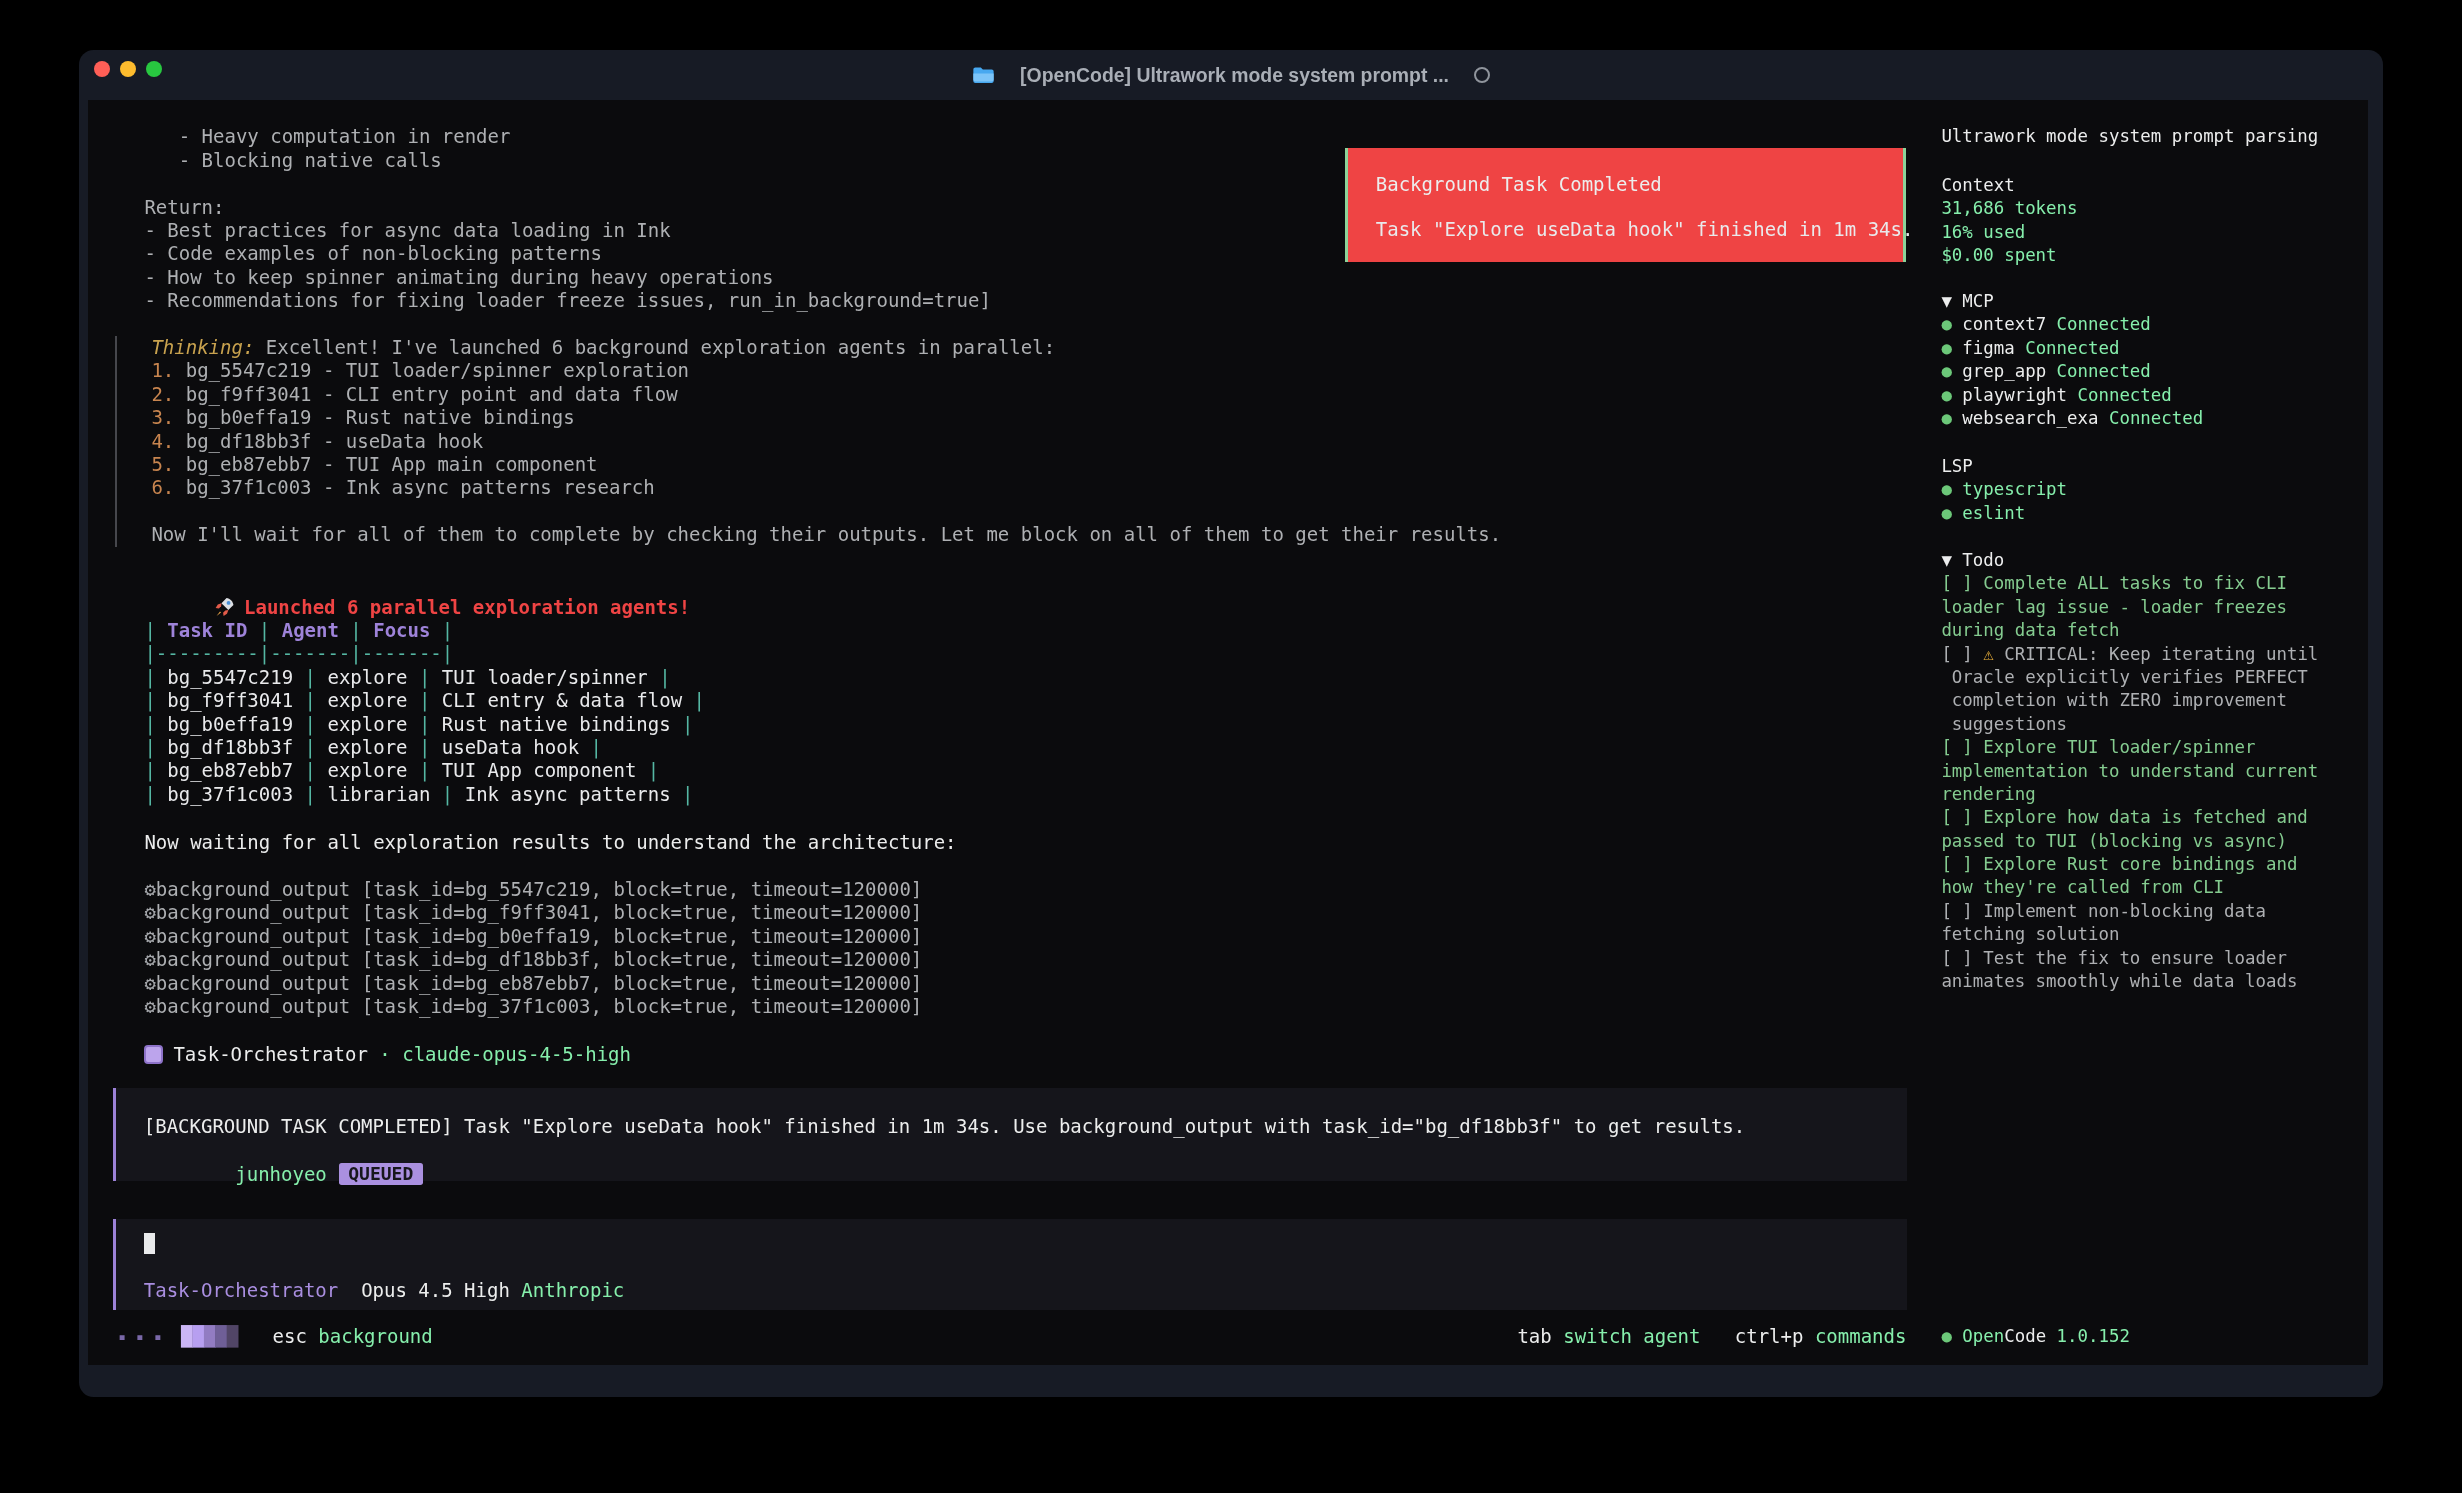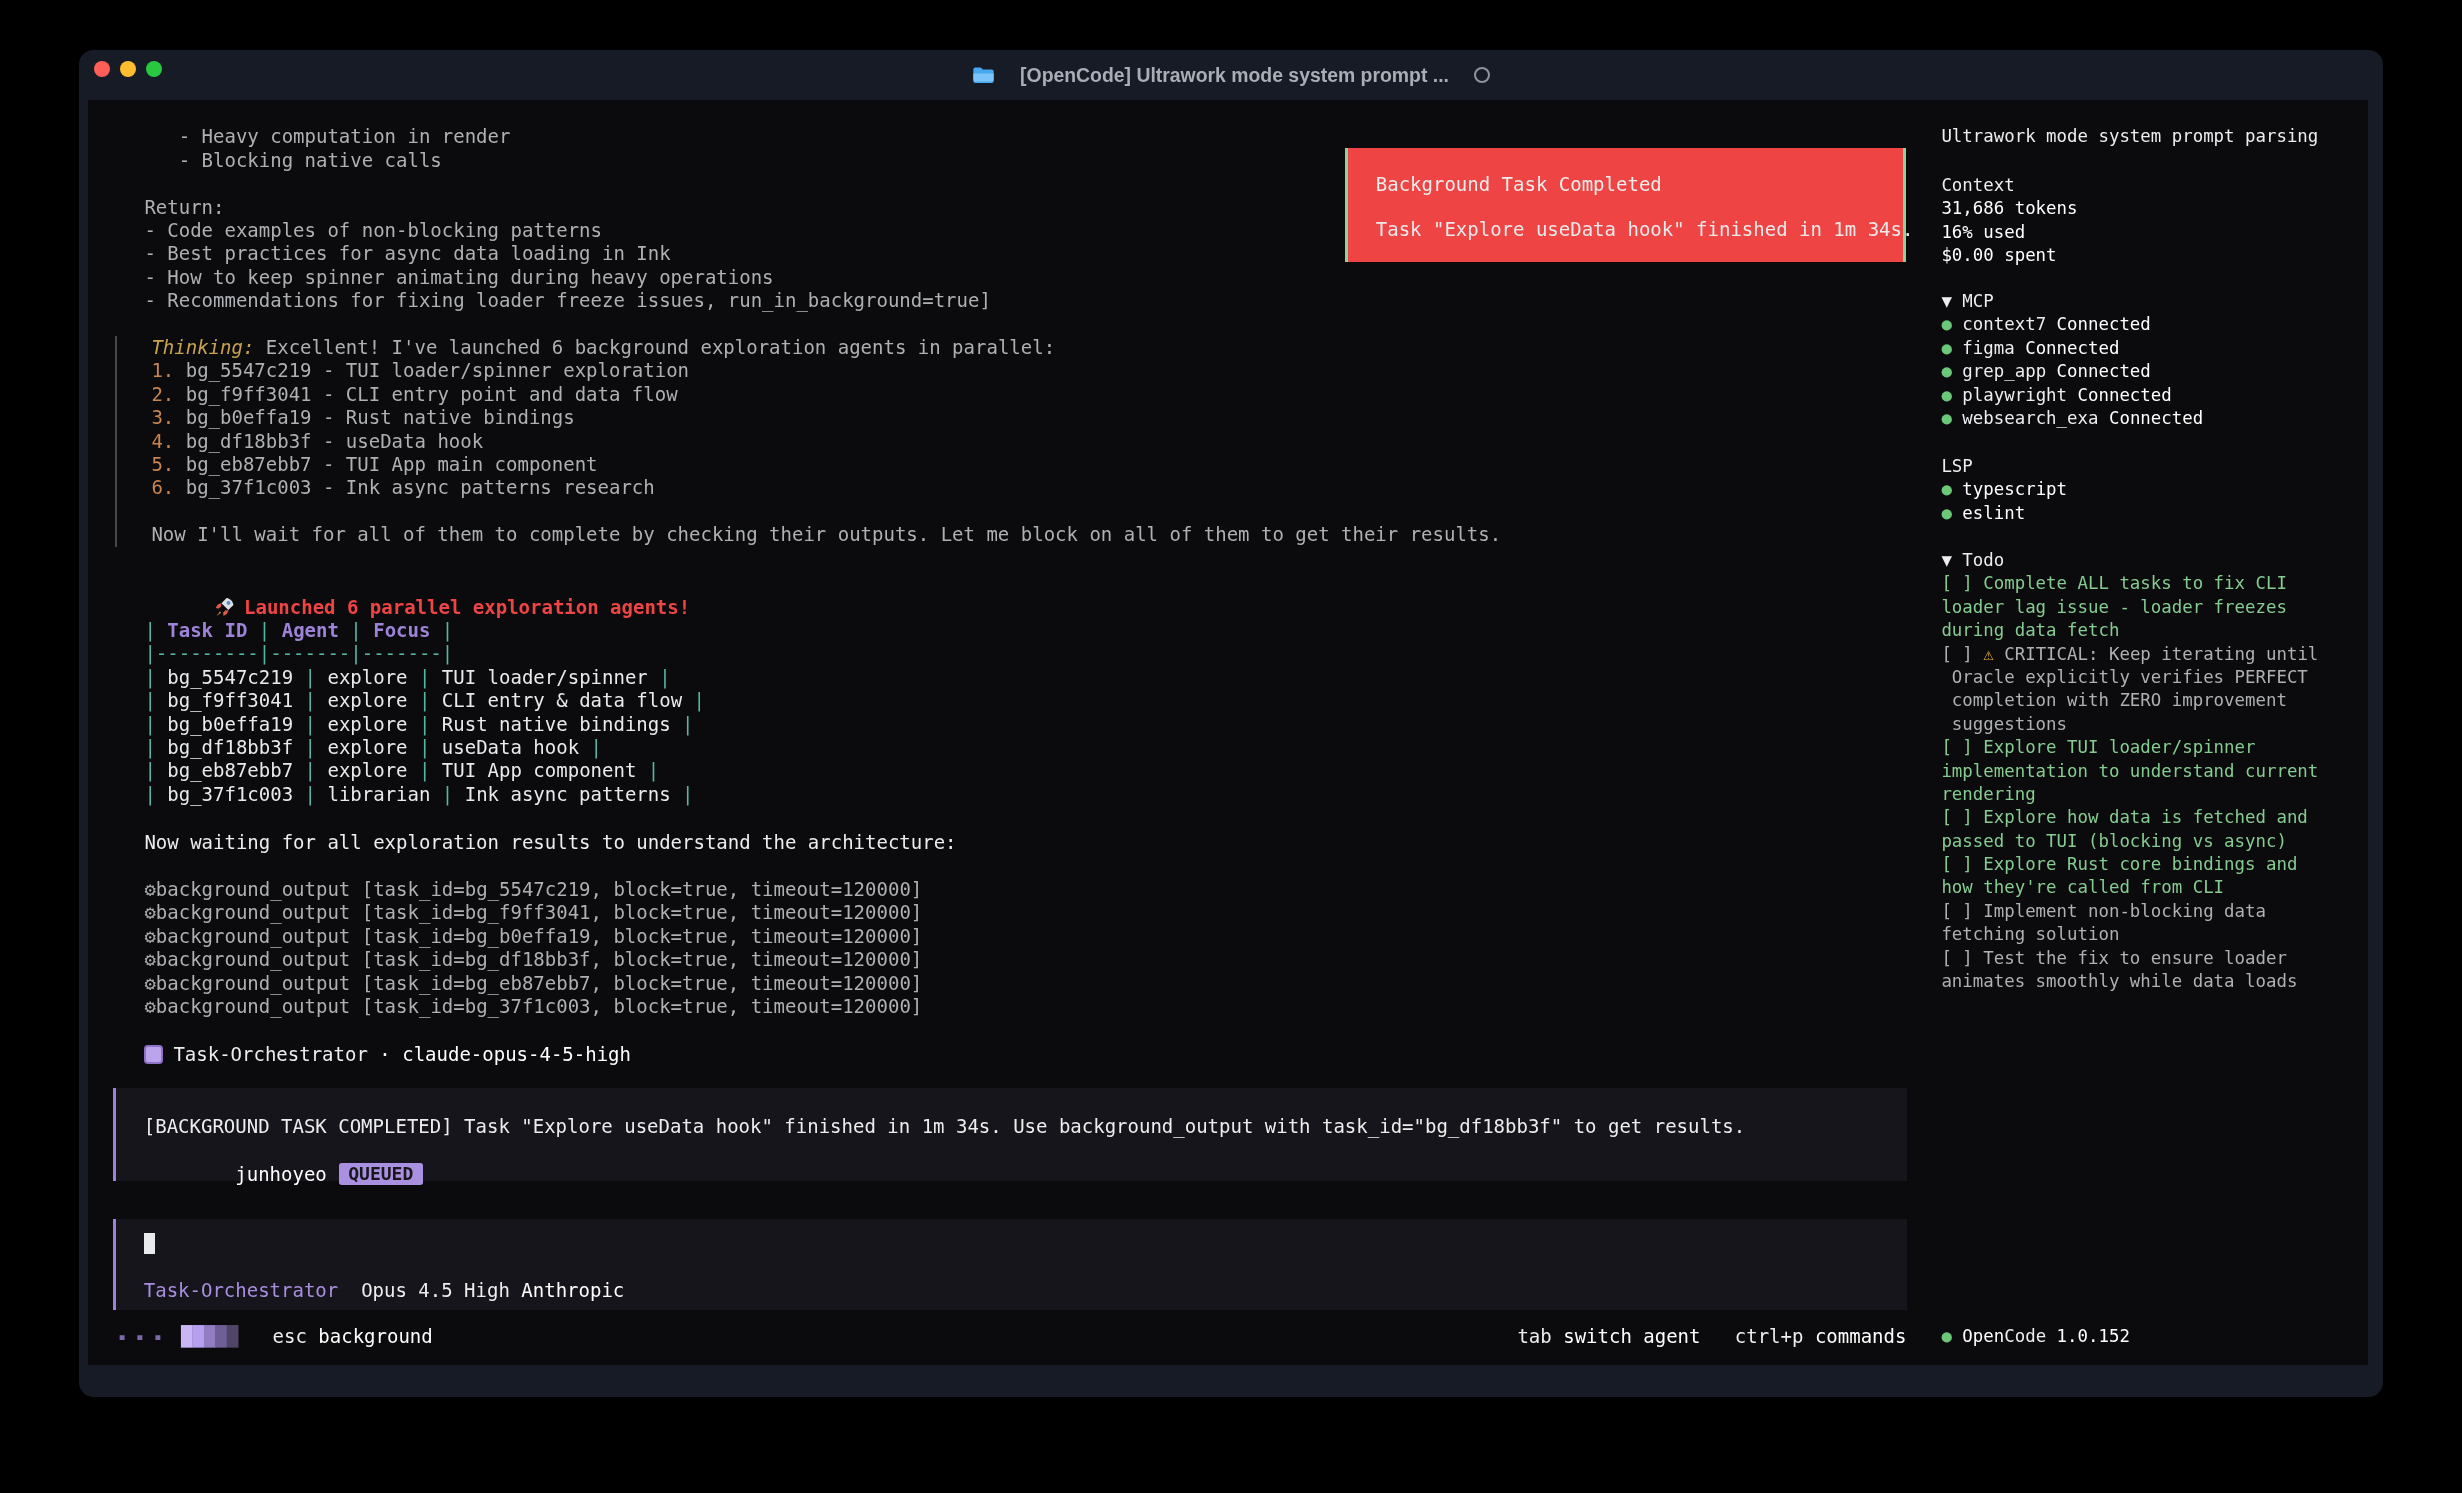--- a/index.html
+++ b/index.html
@@ -8,21 +8,21 @@
   .lights{position:absolute;left:14.7px;top:11.4px;display:flex;gap:10px}
   .light{width:16px;height:16px;border-radius:50%;display:inline-block}
   .light.red{background:#ff5f57}.light.yellow{background:#febc2e}.light.green{background:#28c840}
   .title-wrap{height:50px;display:flex;align-items:center;justify-content:center;gap:25px;font-family:"Liberation Sans",sans-serif;font-weight:bold;font-size:19.4px;color:#a9aeb6}
   .proxy-circle{width:12px;height:12px;border:2px solid #8f949c;border-radius:50%;display:inline-block}
   .terminal{position:absolute;left:9.4px;top:50px;width:2280px;height:1265px;background:#0b0b0d;overflow:hidden;font-family:"DejaVu Sans Mono","DejaVu Sans",monospace;font-size:19px;color:#aeb0b3}
   .abs{position:absolute}
   .tline{white-space:pre;height:23.4px;line-height:23.4px}
   .thinking{border-left:2px solid #46474c;padding-left:34px}
   .s-g{color:#aeb0b3}
-  .s-dim{color:#ffffff}
+  .s-dim{color:#86efac}
   .s-w{color:#e9eaec}
   .s-wb{color:#eceded;font-weight:400}
   .s-gold{color:#c9a34f;font-style:italic}
   .s-or{color:#c8854f}
   .s-orb{color:#ef4444;font-weight:700}
   .s-pu{color:#9e83d9;font-weight:700}
   .s-te{color:#55b7a3}
   .s-pun{color:#a98ee0}
   .s-gr{color:#85cc90}
   .s-gdot{color:#6cc879}
@@ -60,22 +60,22 @@
     </div>
   </div>
 
   <div class="terminal">
 
     <div class="abs" style="left:56px;top:25.4px">
         <div class="tline"><span class="s-g">   - Heavy computation in render</span></div>
         <div class="tline"><span class="s-g">   - Blocking native calls</span></div>
         <div class="tline"></div>
         <div class="tline"><span class="s-g">Return:</span></div>
+        <div class="tline"><span class="s-g">- Best practices for async data loading in Ink</span></div>
         <div class="tline"><span class="s-g">- Code examples of non-blocking patterns</span></div>
-        <div class="tline"><span class="s-g">- Best practices for async data loading in Ink</span></div>
         <div class="tline"><span class="s-g">- How to keep spinner animating during heavy operations</span></div>
         <div class="tline"><span class="s-g">- Recommendations for fixing loader freeze issues, run_in_background=true]</span></div>
       </div>
 
     <div class="abs thinking" style="left:27px;top:236px">
         <div class="tline"><span class="s-gold">Thinking:</span><span class="s-g"> Excellent! I've launched 6 background exploration agents in parallel:</span></div>
         <div class="tline"><span class="s-or">1. </span><span class="s-g">bg_5547c219 - TUI loader/spinner exploration</span></div>
         <div class="tline"><span class="s-or">2. </span><span class="s-g">bg_f9ff3041 - CLI entry point and data flow</span></div>
         <div class="tline"><span class="s-or">3. </span><span class="s-g">bg_b0effa19 - Rust native bindings</span></div>
         <div class="tline"><span class="s-or">4. </span><span class="s-g">bg_df18bb3f - useData hook</span></div>

